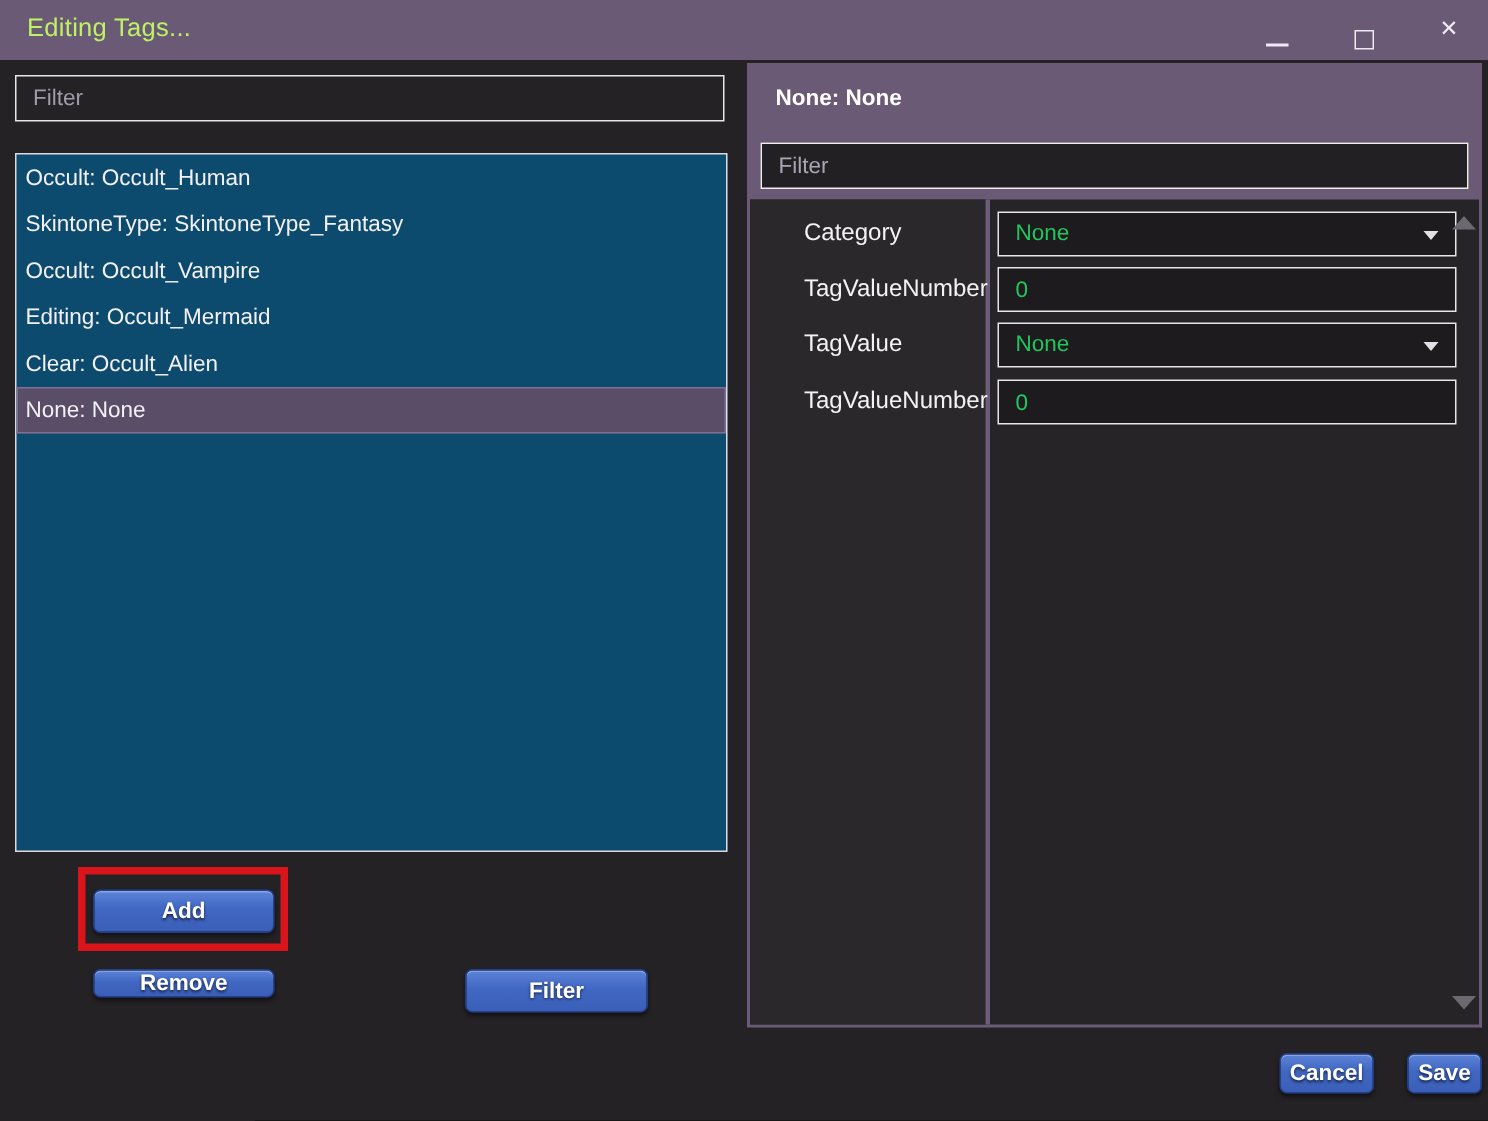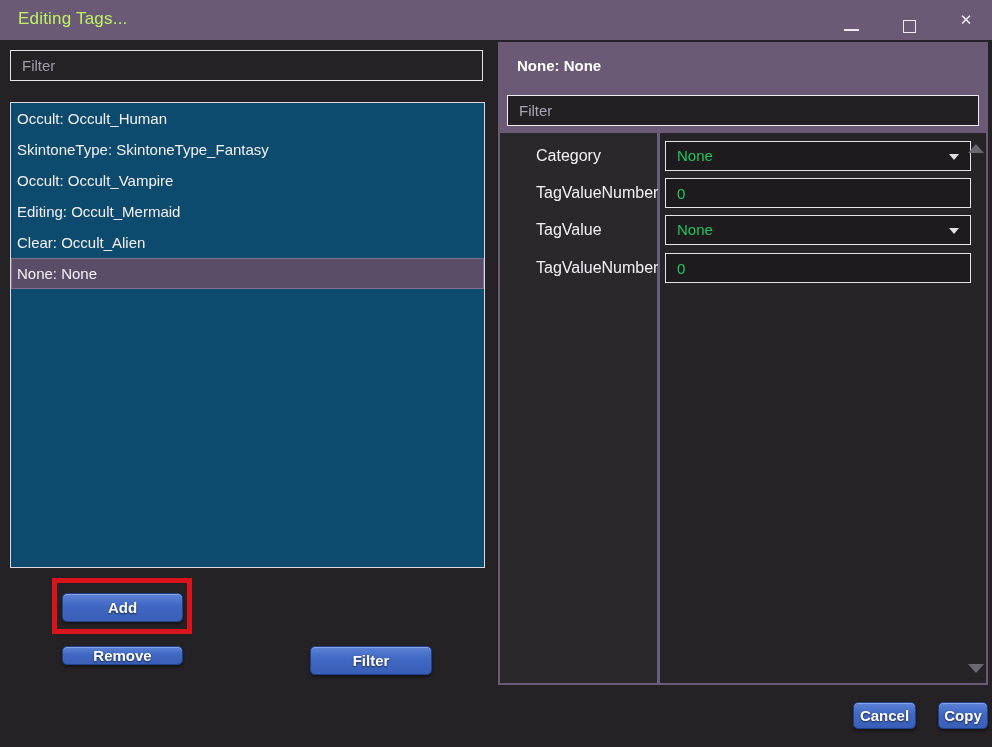--- a/index.html
+++ b/index.html
@@ -177,15 +177,15 @@
             <div class="field-label">TagValueNumber</div>
             <input class="num-input" value="0" style="">
           </div>
         </div>
       <div class="scroll-up"></div>
       <div class="scroll-down"></div>
     </div>
   </section>
 
   <button class="btn cancel-btn">Cancel</button>
-  <button class="btn save-btn">Copy</button>
+  <button class="btn save-btn">Save</button>
 
 </div>
 
 </body></html>

